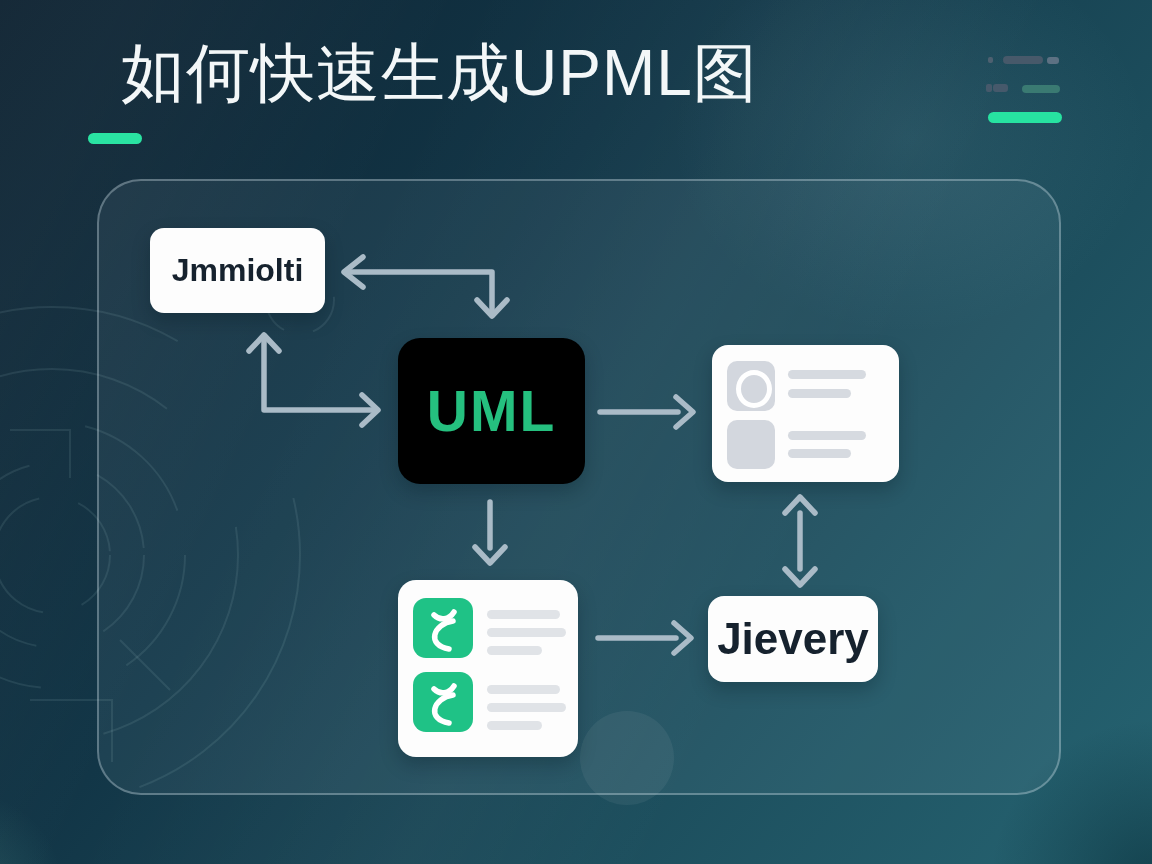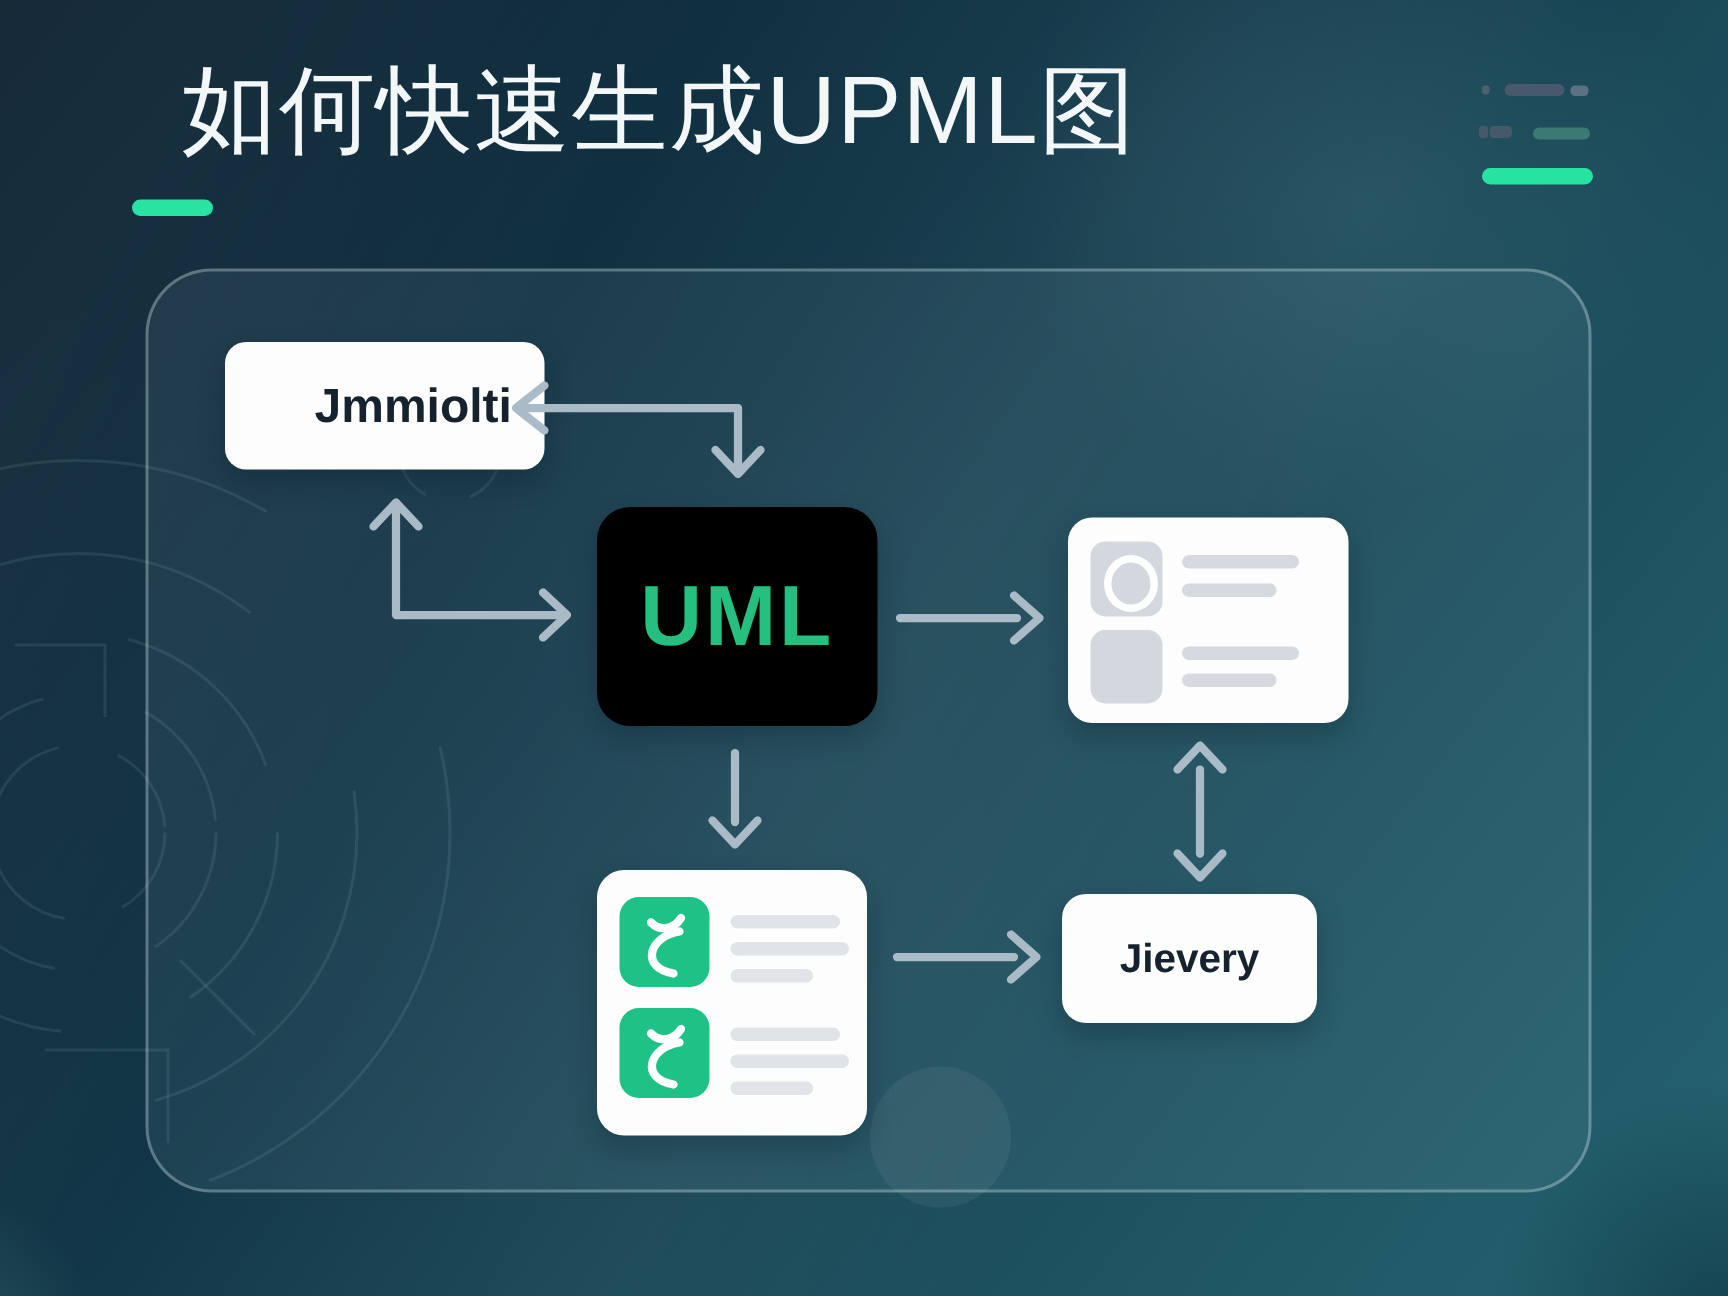--- a/index.html
+++ b/index.html
@@ -37,26 +37,26 @@
   
   .panel{
     position:absolute;left:97px;top:179px;width:960px;height:612px;border-radius:44px;
     border:2px solid rgba(222,238,242,0.33);
     background:rgba(205,232,238,0.07);
   }
   
   .node{position:absolute;display:flex;align-items:center;justify-content:center;
     background:#fdfdfd;box-shadow:0 8px 18px rgba(5,20,28,0.25);}
   .node-label{color:#16222e;font-weight:700;}
-  .node-jmmiolti{left:150px;top:228px;width:175px;height:85px;border-radius:14px;padding-left:38px;}
+  .node-jmmiolti{left:150px;top:228px;width:175px;height:85px;border-radius:14px;}
   .node-jmmiolti .node-label{font-size:32px;}
   .node-uml{left:398px;top:338px;width:187px;height:146px;border-radius:22px;background:#000000;}
   .node-uml .node-label{font-size:57px;font-weight:800;color:#25c07f;letter-spacing:2px;}
   .node-jievery{left:708px;top:596px;width:170px;height:86px;border-radius:16px;}
-  .node-jievery .node-label{font-size:27px;}
+  .node-jievery .node-label{font-size:44px;}
   
   .card{position:absolute;background:#fdfdfd;box-shadow:0 8px 18px rgba(5,20,28,0.25);}
   .preview-card{left:712px;top:345px;width:187px;height:137px;border-radius:16px;}
   .sq{position:absolute;border-radius:10px;background:#d3d7de;}
   .preview-card .sq1{left:15px;top:16px;width:48px;height:50px;}
   .preview-card .sq2{left:15px;top:75px;width:48px;height:49px;}
   .ring{position:absolute;left:9px;top:9px;width:26px;height:28px;border:5px solid #fff;border-radius:50%;}
   .skel{position:absolute;height:9px;border-radius:4.5px;background:#d6dae0;}
   .preview-card .l1{left:76px;top:25px;width:78px;}
   .preview-card .l2{left:76px;top:44px;width:63px;}

